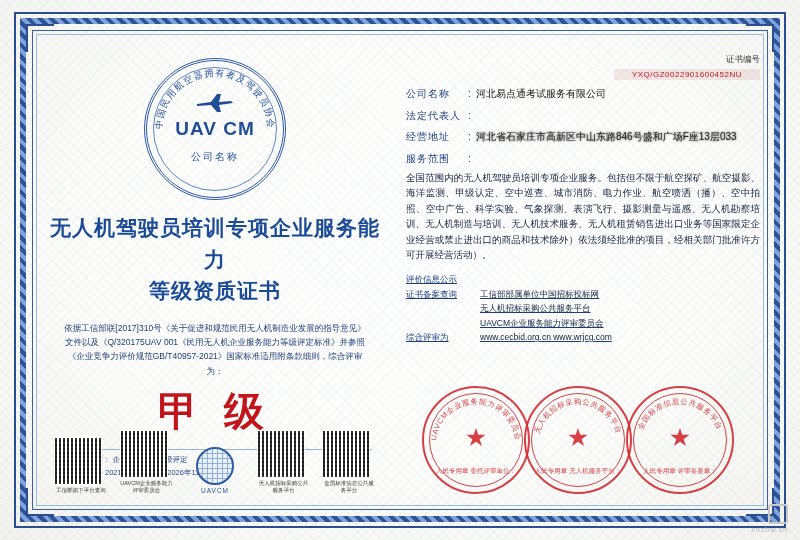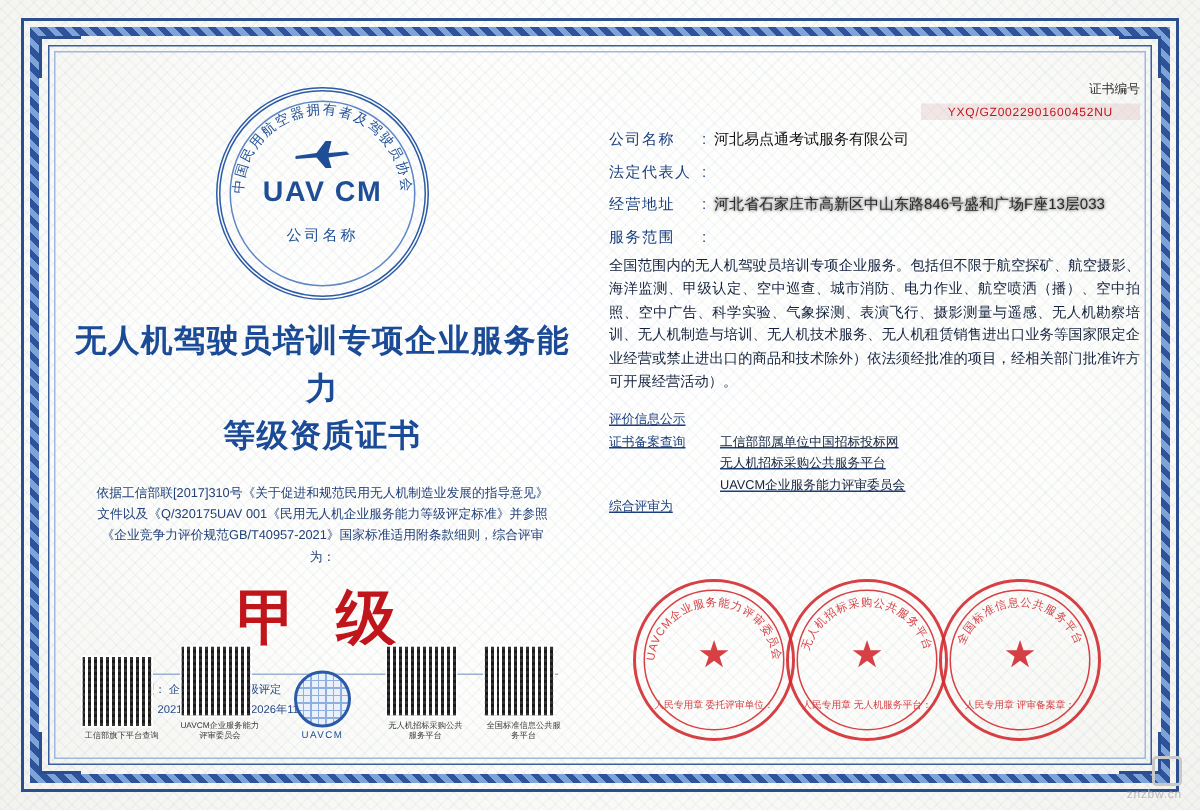--- a/index.html
+++ b/index.html
@@ -306,20 +306,21 @@
         <div class="row">
           <span class="k"></span>
           <span class="v">无人机招标采购公共服务平台</span>
         </div>
         <div class="row">
           <span class="k"></span>
           <span class="v">UAVCM企业服务能力评审委员会</span>
         </div>
         <div class="row">
           <span class="k">综合评审为</span>
+          <span class="v lnk">www.cecbid.org.cn    www.wrjcg.com</span>
         </div>
       </div>
 
       <div class="seals">
         <div class="seal s1">
           <div class="inner"></div>
           <svg class="arcsvg" viewBox="0 0 104 104">
             <defs>
                 <path id="sp1" d="M 12,56 A 40,40 0 0 1 92,56"></path>
               </defs>

